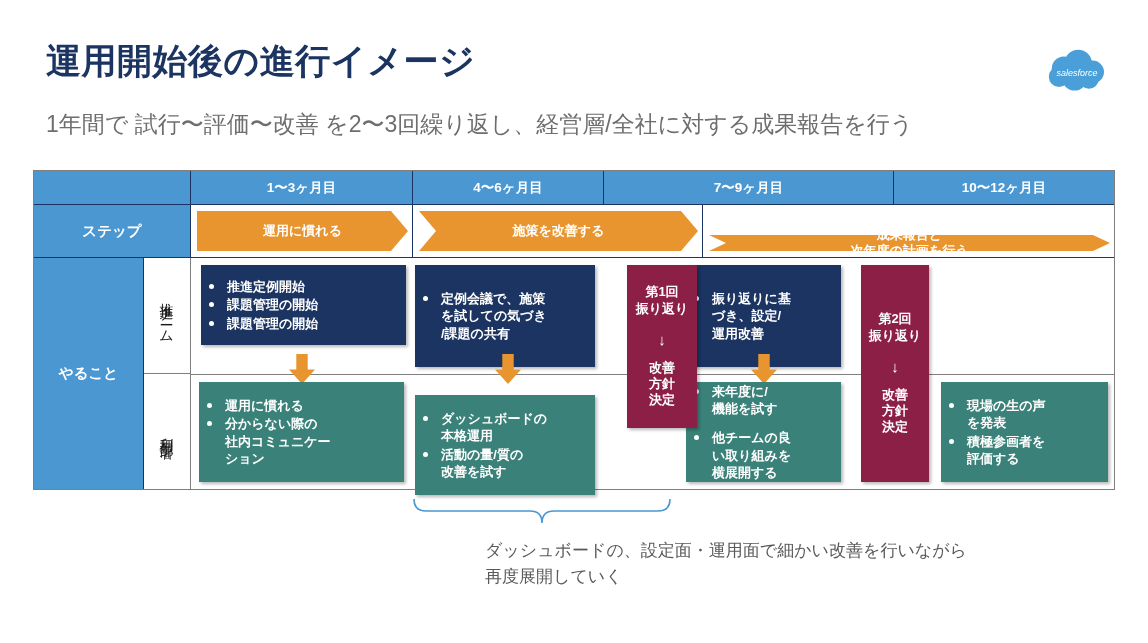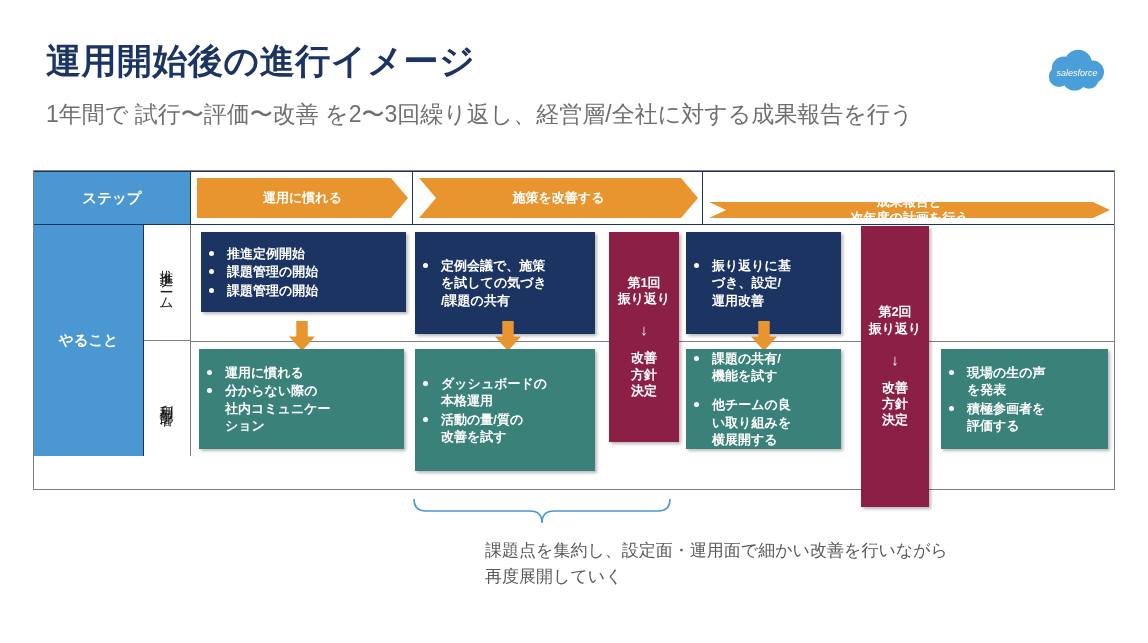--- a/index.html
+++ b/index.html
@@ -9,21 +9,21 @@
     overflow:hidden;position:relative;
   }
 
   
   #page-title{
     position:absolute;left:46px;top:40px;
     font-size:35px;font-weight:bold;color:#1b3461;
     letter-spacing:.5px;line-height:1.2;white-space:nowrap;
   }
   #page-subtitle{
-    position:absolute;left:46px;top:100px;
+    position:absolute;left:46px;top:110px;
     font-size:23px;color:#6e6e6e;line-height:1.3;white-space:nowrap;
   }
   #sf-logo{position:absolute;left:1041px;top:48px;width:72px;height:48px;}
 
   
   #matrix{
     position:absolute;left:33px;top:170px;
     width:1082px;height:320px;
     border:1px solid #7f7f7f;box-sizing:border-box;
   }
@@ -137,20 +137,27 @@
       <circle cx="30" cy="48" r="17"></circle>
       <circle cx="56" cy="50" r="21"></circle>
       <circle cx="80" cy="52" r="16"></circle>
     </g>
     <text x="60" y="46" fill="#ffffff" font-size="15" font-family="Liberation Sans, sans-serif" font-style="italic" text-anchor="middle">salesforce</text>
   </svg>
 </div>
 
 <div id="matrix">
 
+  <div class="row" id="hdr-row">
+    <div id="hdr-blank"></div>
+    <div class="hdr-cell" style="width:222px">1〜3ヶ月目</div>
+    <div class="hdr-cell" style="width:191px">4〜6ヶ月目</div>
+    <div class="hdr-cell" style="width:290px">7〜9ヶ月目</div>
+    <div class="hdr-cell" style="flex:1">10〜12ヶ月目</div>
+  </div>
 
   <div class="row" id="step-row">
     <div id="step-label">ステップ</div>
     <div class="step-cell" style="width:222px">
       <div class="chevron">運用に慣れる</div>
     </div>
     <div class="step-cell" style="width:290px">
       <div class="chevron notched">施策を改善する</div>
     </div>
     <div class="step-cell" style="flex:1">
@@ -201,68 +208,68 @@
 
       <div class="card teal" style="left:8px;top:124px;width:205px;height:100px">
         <ul class="bullets">
           <li>運用に慣れる</li>
           <li style="white-space: pre-line;">分からない際の
 社内コミュニケー
 ション</li>
         </ul>
       </div>
 
-      <div class="card teal" style="left:224px;top:124px;width:180px;height:122px">
+      <div class="card teal" style="left:224px;top:137px;width:180px;height:100px">
         <ul class="bullets">
           <li style="white-space: pre-line;">ダッシュボードの
 本格運用</li>
           <li style="white-space: pre-line;">活動の量/質の
 改善を試す</li>
         </ul>
       </div>
 
       <div class="card teal" style="left:495px;top:124px;width:155px;height:100px">
         <ul class="bullets">
-          <li style="white-space: pre-line;">課題の共有/
+          <li style="white-space: pre-line;">来年度に/
 機能を試す</li>
           <li style="white-space: pre-line; margin-top: 12px;">他チームの良
 い取り組みを
 横展開する</li>
         </ul>
       </div>
 
       <div class="card teal" style="left:750px;top:124px;width:167px;height:100px">
         <ul class="bullets">
           <li style="white-space: pre-line;">現場の生の声
 を発表</li>
           <li style="white-space: pre-line;">積極参画者を
 評価する</li>
         </ul>
       </div>
 
-      <div class="card maroon" style="left:418px;top:7px;width:70px;height:210px">
+      <div class="card maroon" style="left:436px;top:7px;width:70px;height:163px">
         <div class="mr-top" style="white-space: pre-line;">第1回
 振り返り</div>
         <div class="mr-arrow">↓</div>
         <div class="mr-bot" style="white-space: pre-line;">改善
 方針
 決定</div>
       </div>
 
-      <div class="card maroon" style="left:670px;top:1px;width:68px;height:281px">
+      <div class="card maroon" style="left:670px;top:7px;width:68px;height:217px">
         <div class="mr-top" style="white-space: pre-line;">第2回
 振り返り</div>
         <div class="mr-arrow">↓</div>
         <div class="mr-bot" style="white-space: pre-line;">改善
 方針
 決定</div>
       </div>
     </div>
   </div>
 </div>
 
 <div id="brace">
   <svg viewBox="0 0 260 36" width="260" height="36" aria-hidden="true">
     <path d="M2 2 Q2 14 14 14 L118 14 Q130 14 130 26 Q130 14 142 14 L246 14 Q258 14 258 2" fill="none" stroke="#4a97d2" stroke-width="1.6"></path>
   </svg>
 </div>
-<div id="caption" style="white-space: pre-line;">課題点を集約し、設定面・運用面で細かい改善を行いながら
+<div id="caption" style="white-space: pre-line;">ダッシュボードの、設定面・運用面で細かい改善を行いながら
 再度展開していく</div>
 
 </body></html>

